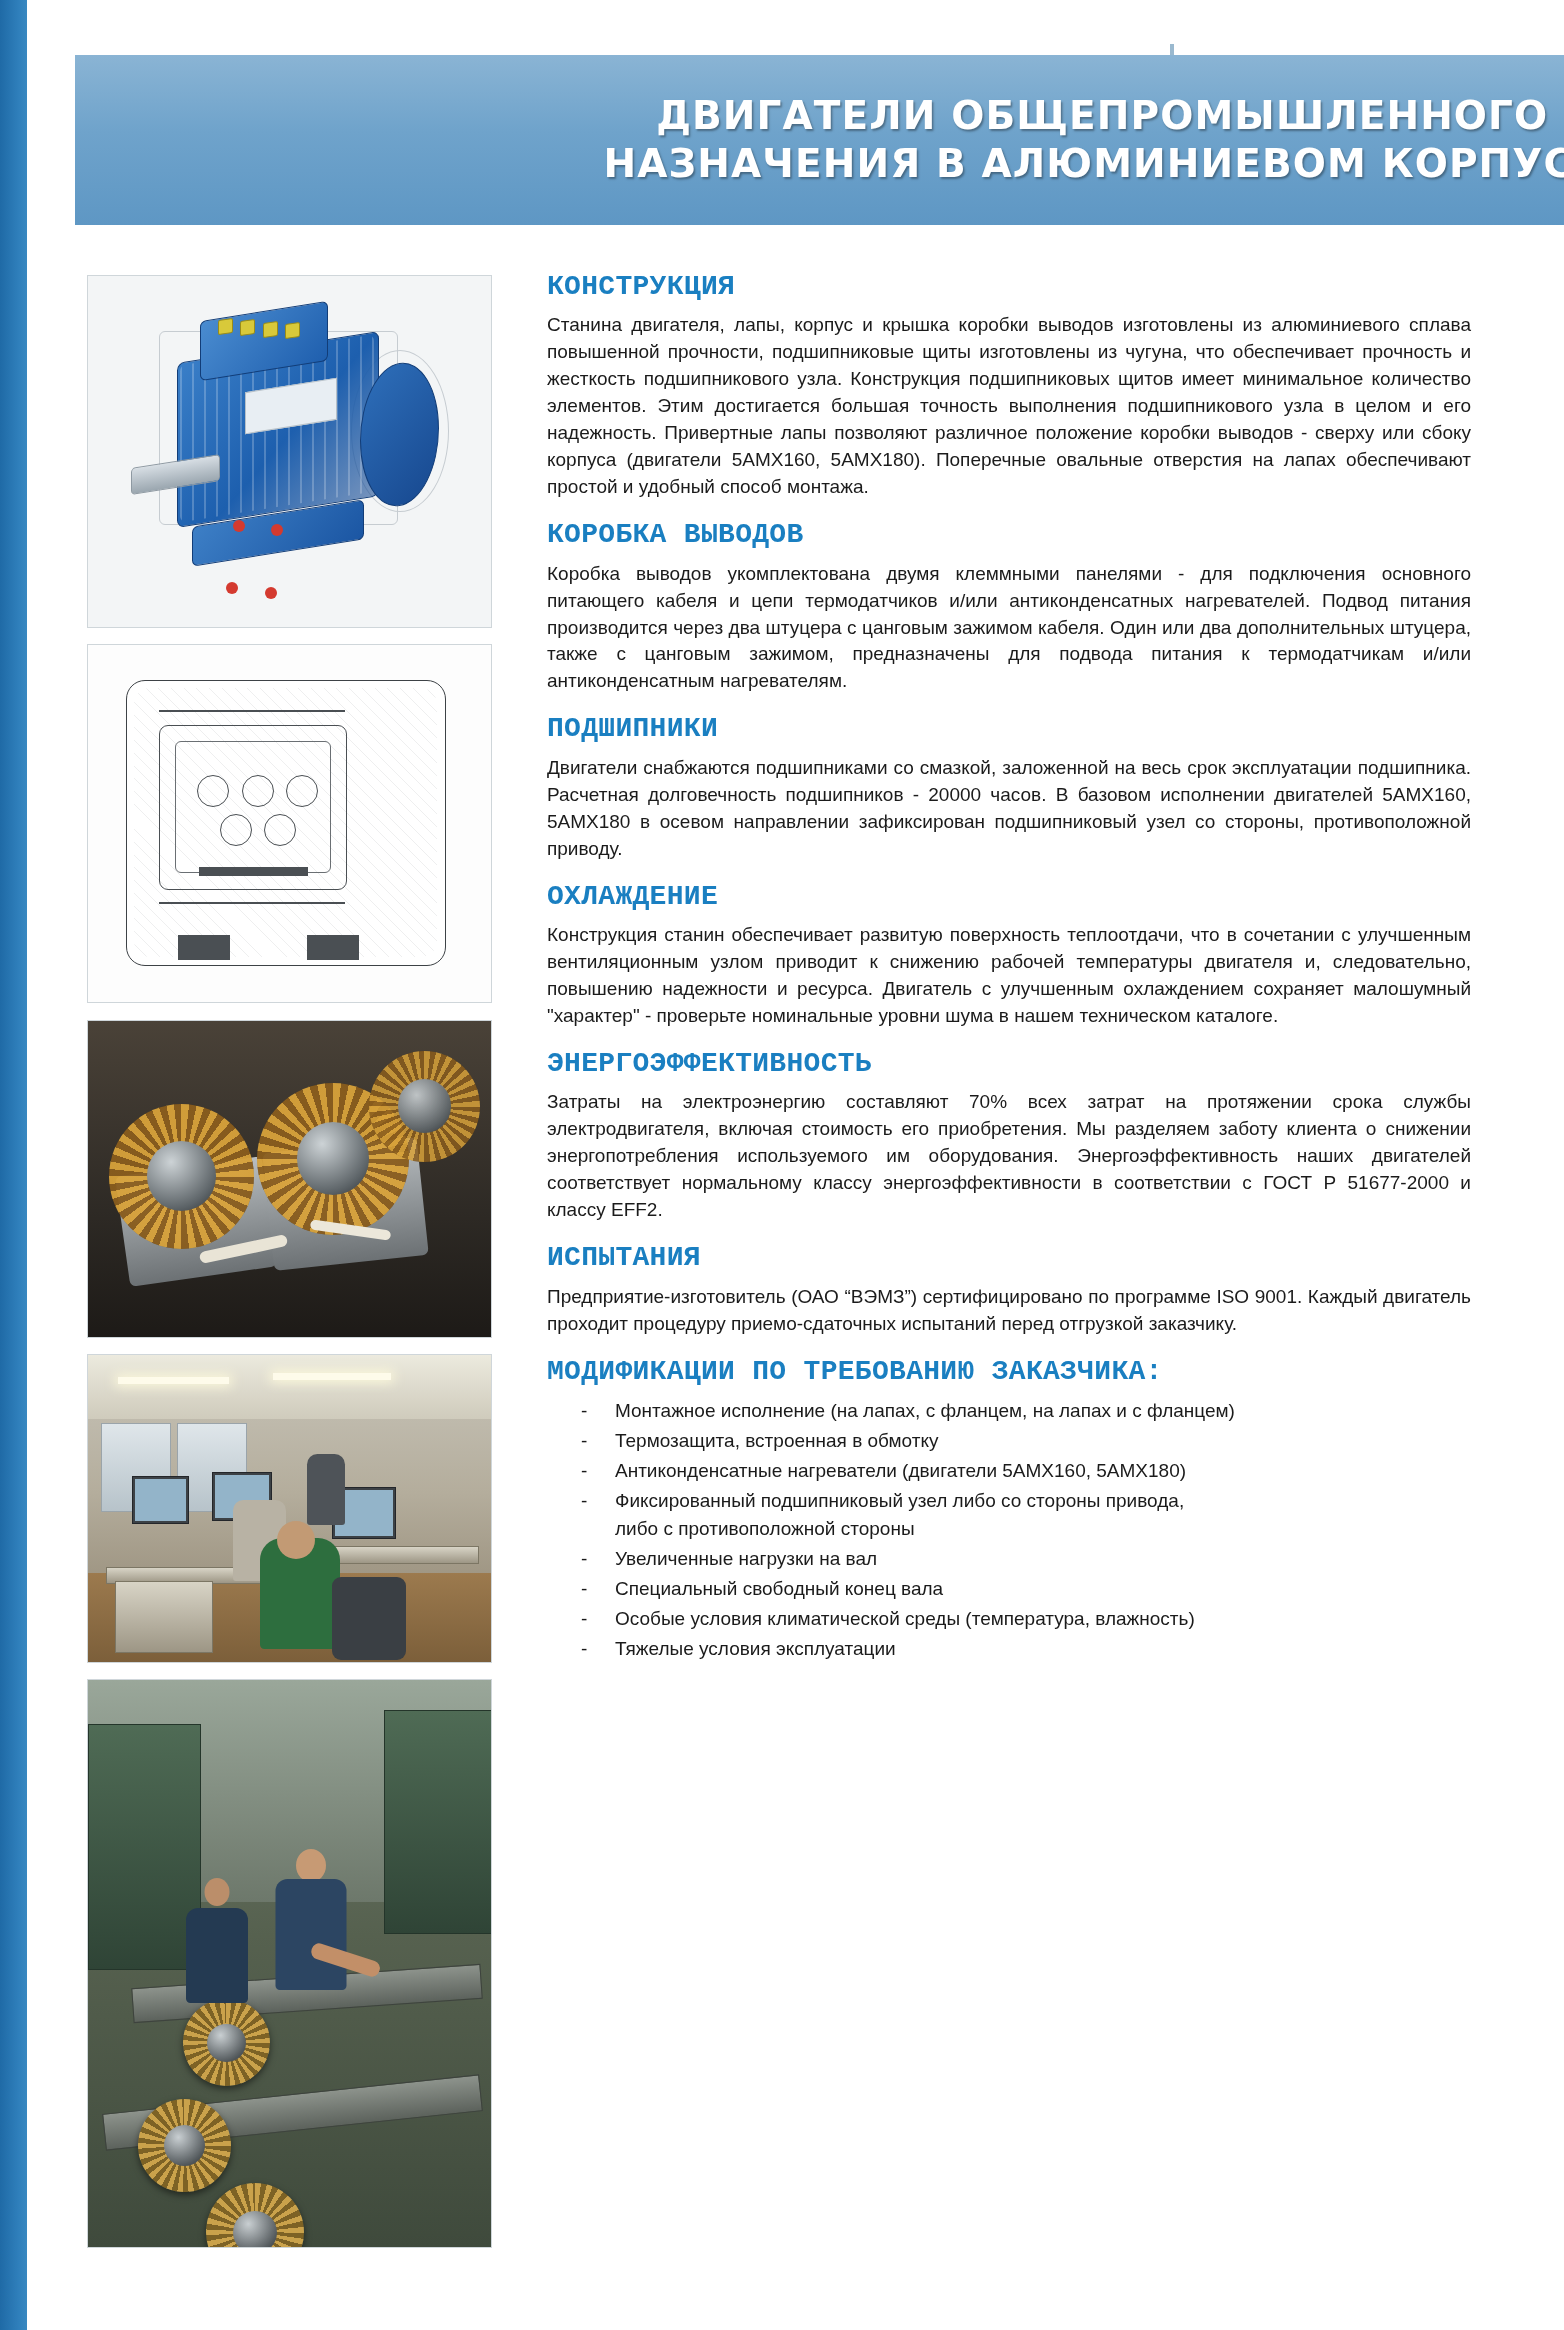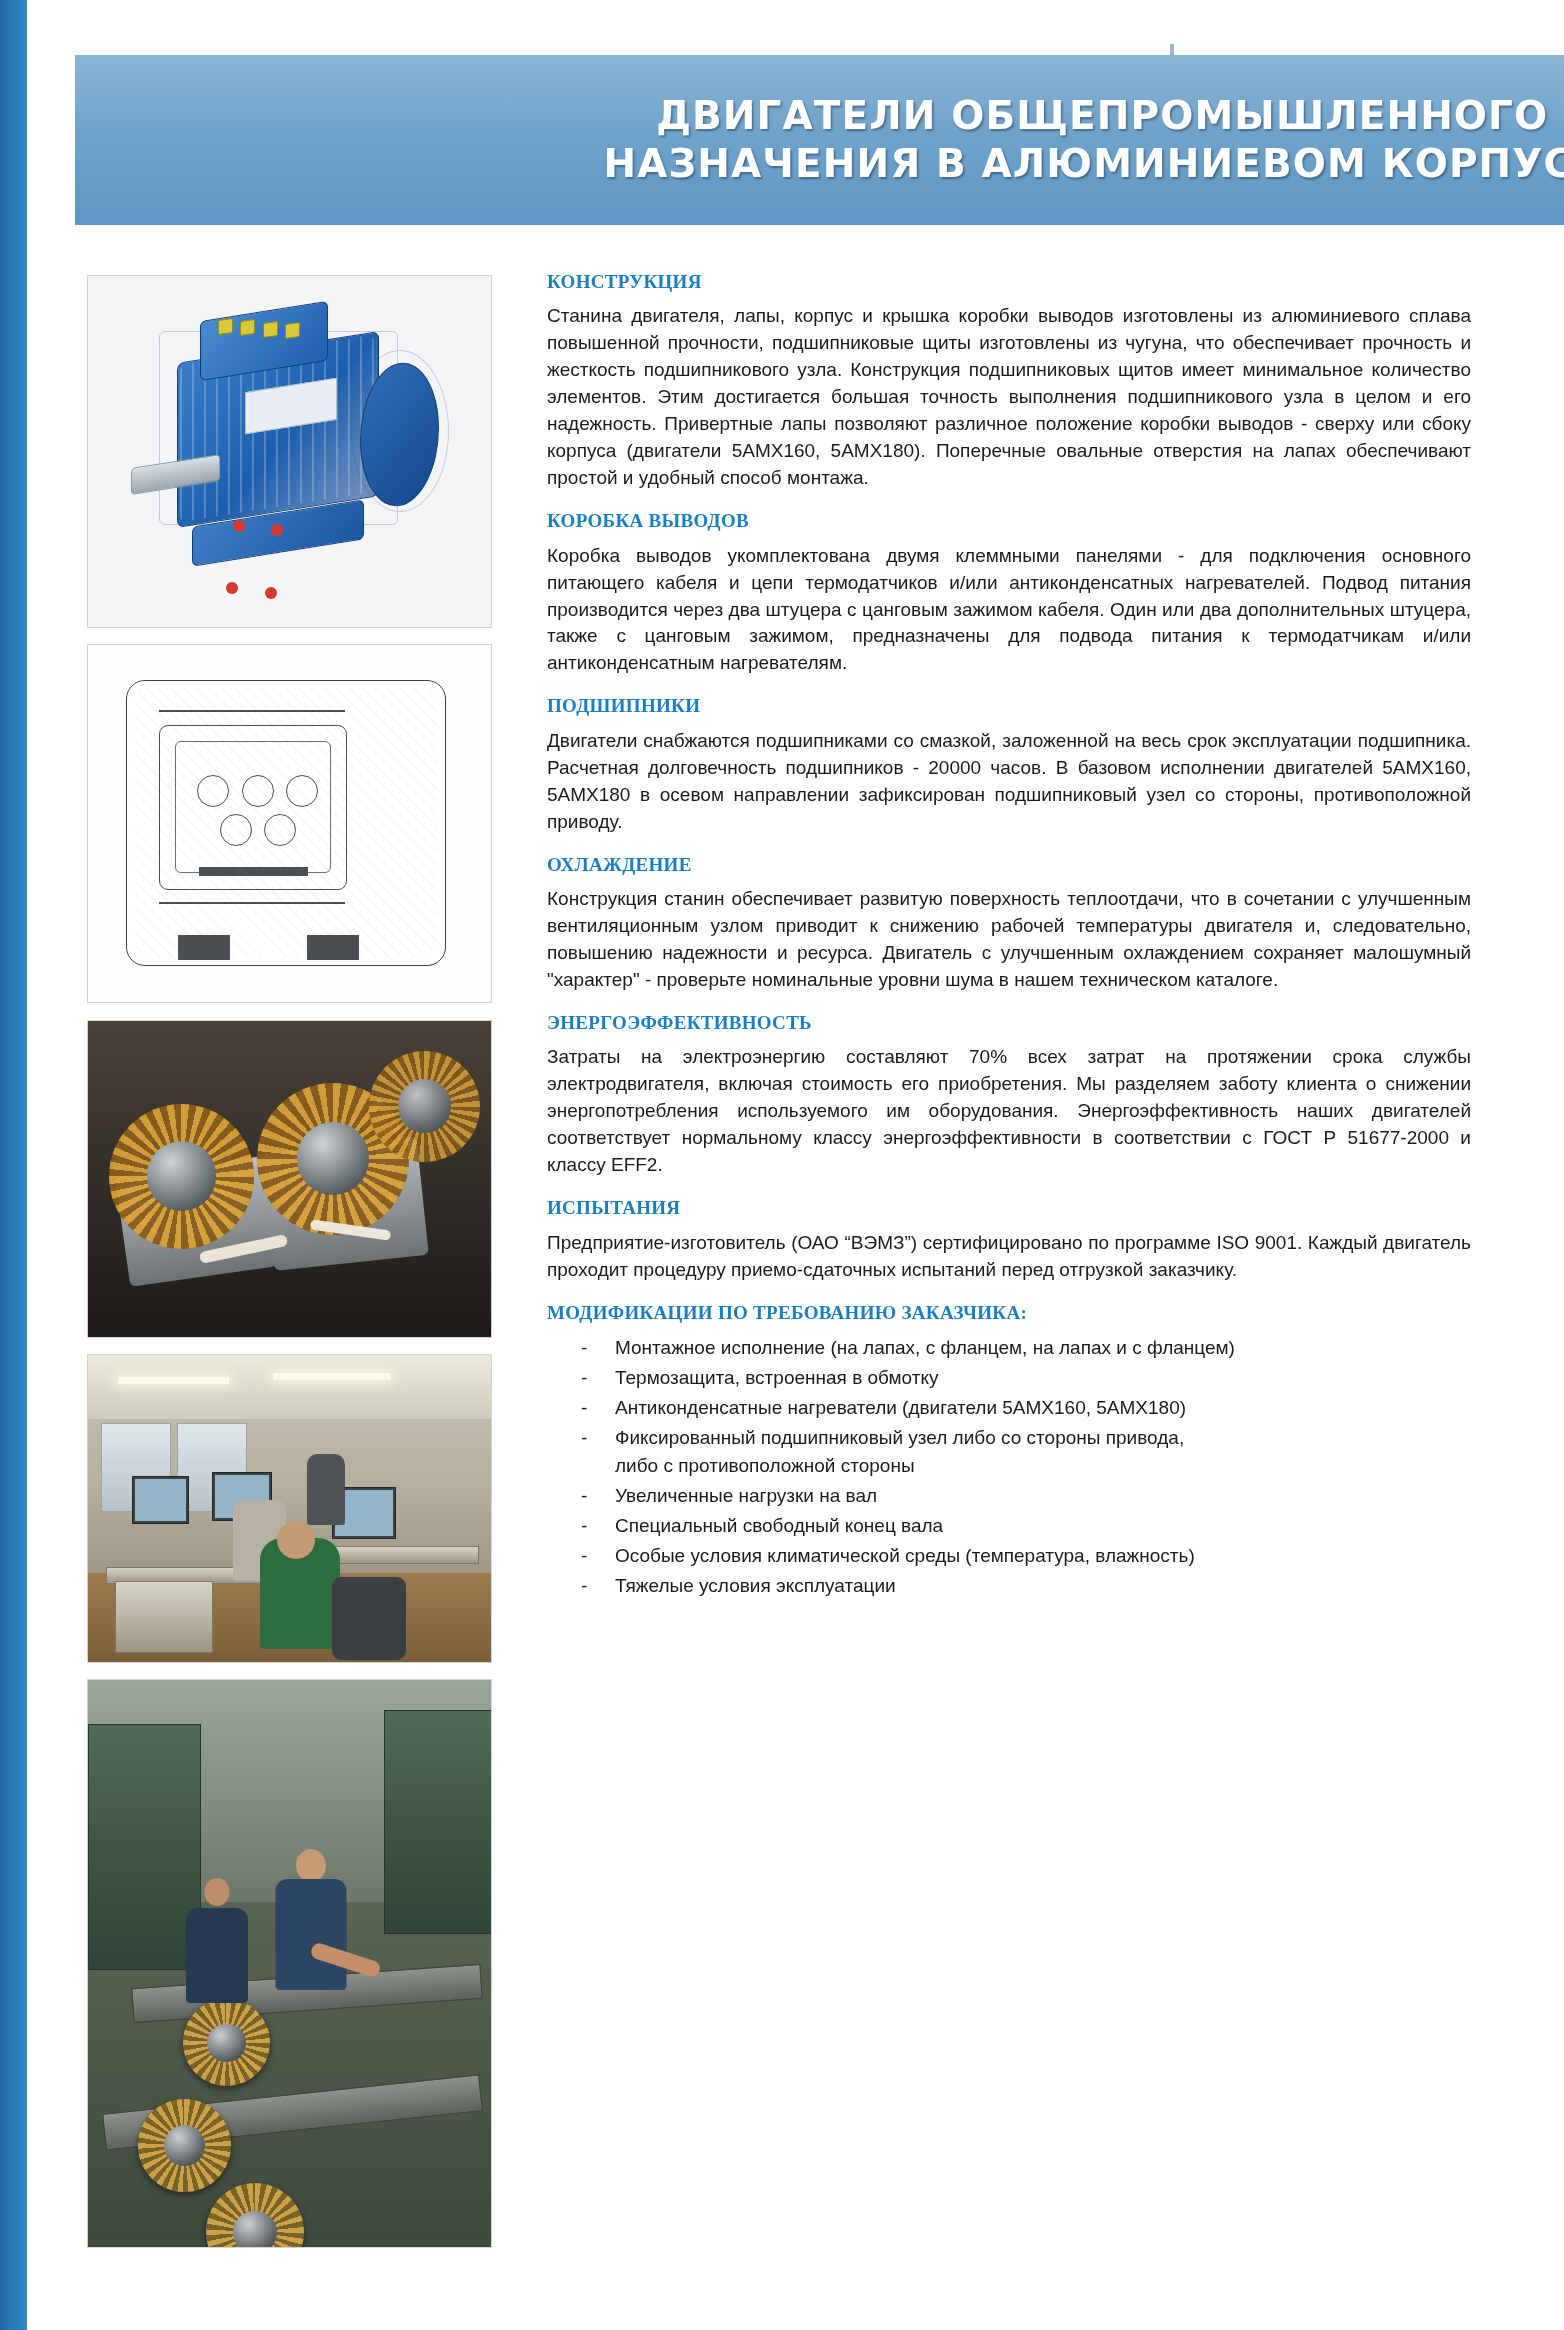--- a/index.html
+++ b/index.html
@@ -314,25 +314,25 @@
 
   
   .text-col {
     position: absolute;
     left: 547px;
     top: 271px;
     width: 924px;
   }
   h2.sec {
     color: #1a7fc1;
-    font-size: 19px;
+    font-size: 28px;
     font-weight: bold;
     margin: 0 0 10.4px 0;
     letter-spacing: 0.3px;
-    font-family: Liberation Serif, serif;
+    font-family: Liberation Mono, monospace;
   }
   .sec-block { margin-bottom: 18px; }
   p.body {
     margin: 0;
     font-size: 19px;
     line-height: 1.42;
     color: #1b1b1b;
     text-align: justify;
     font-family: "Liberation Sans", sans-serif;
   }

